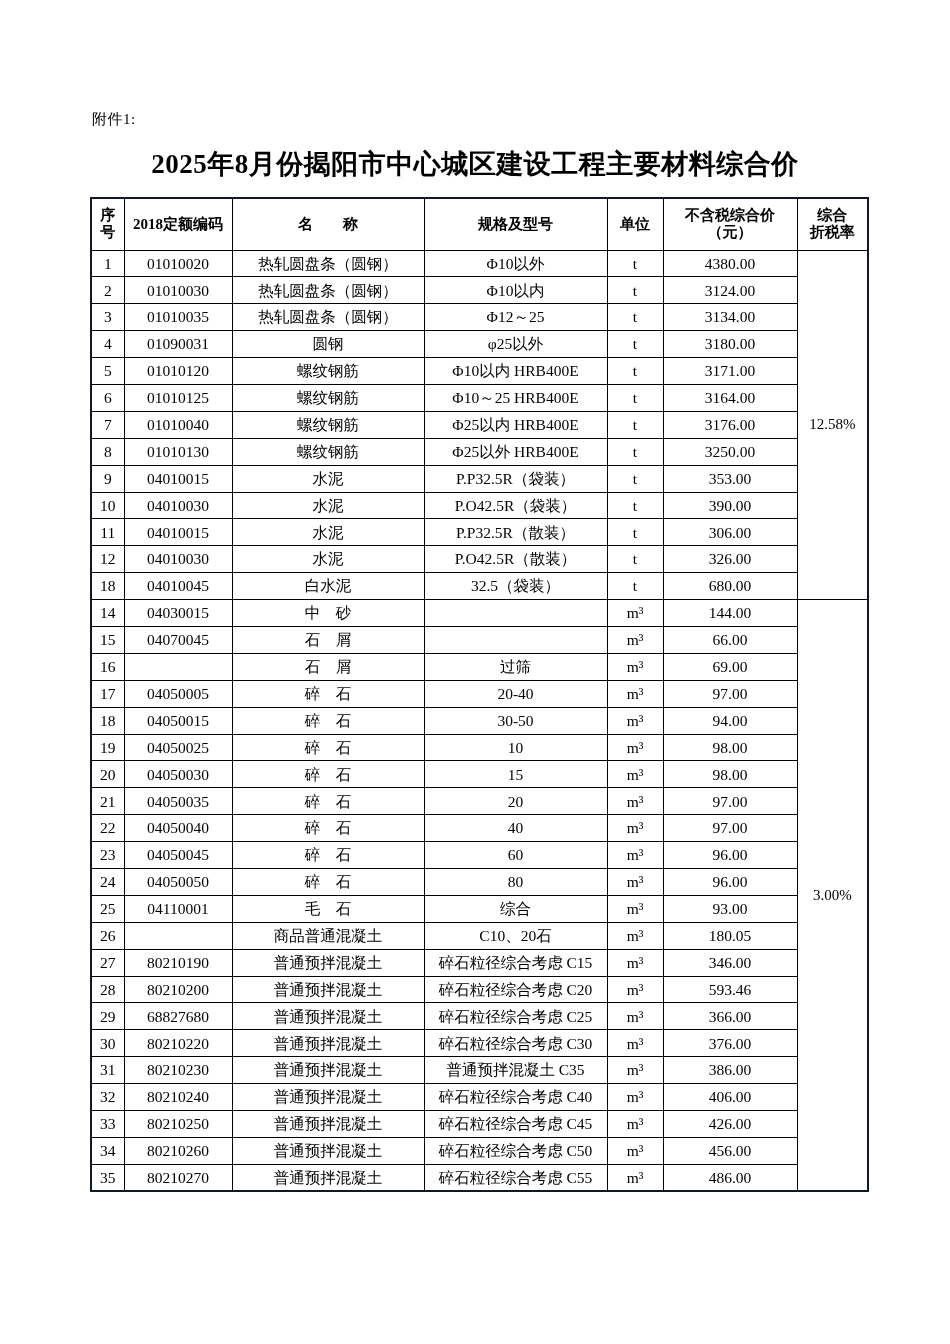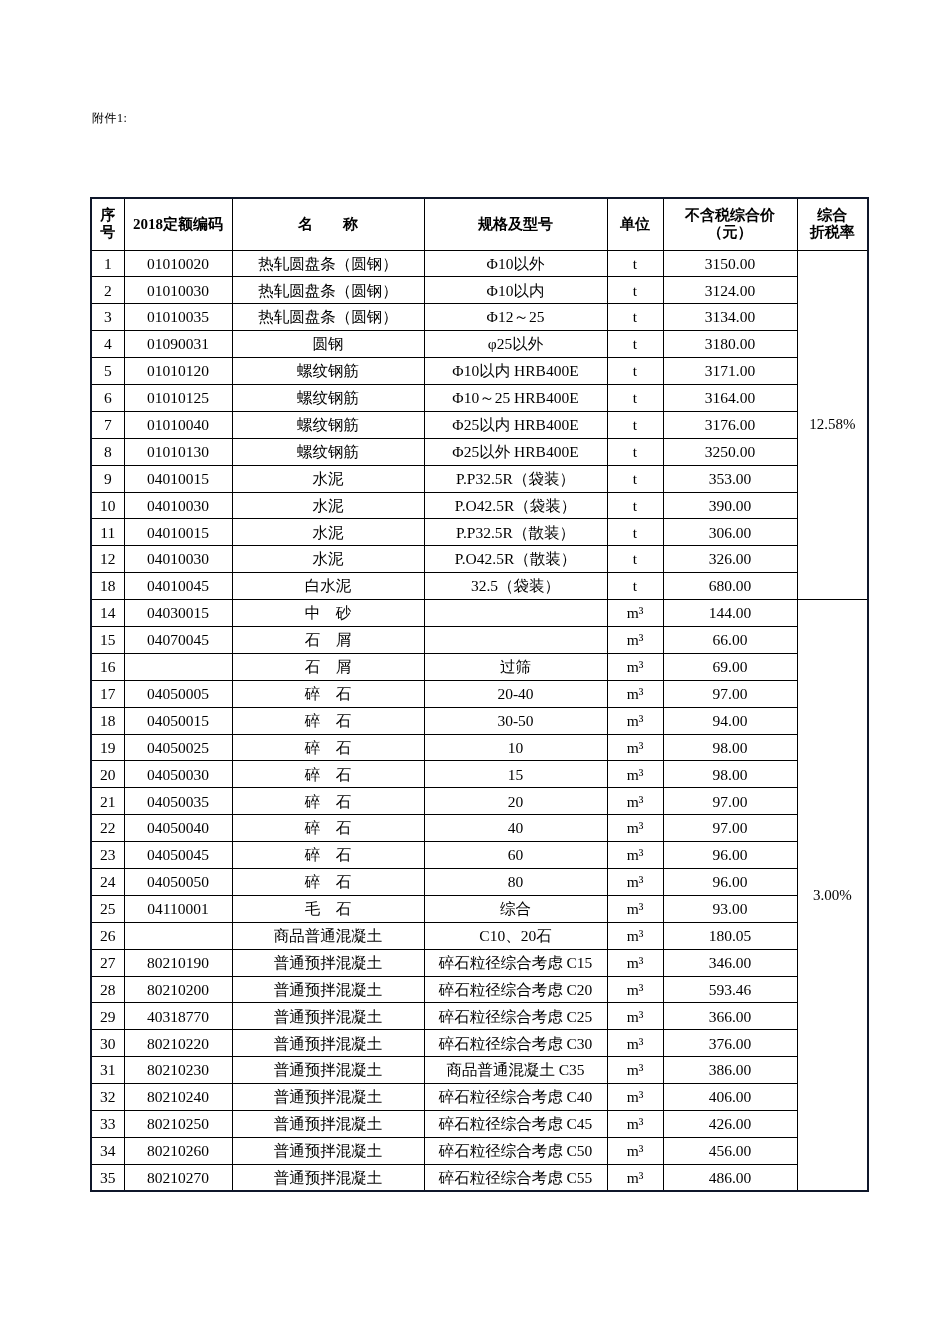--- a/index.html
+++ b/index.html
@@ -13,21 +13,21 @@
   }
   .page {
     position: absolute;
     inset: 0;
     background: #ffffff;
   }
   .attachment-label {
     position: absolute;
     left: 92px;
     top: 110px;
-    font-size: 12px;
+    font-size: 15px;
     letter-spacing: 0.5px;
   }
   .doc-title {
     position: absolute;
     left: 0;
     top: 146px;
     width: 950px;
     text-align: center;
     font-size: 27px;
     font-weight: bold;
@@ -67,20 +67,21 @@
     font-size: 15px;
   }
 </style>
 </head>
 <body>
 
 <div class="page" data-name="document-page">
 
   <div class="attachment-label" data-name="attachment-label">附件1:</div>
 
+  <div class="doc-title" data-name="page-title">2025年8月份揭阳市中心城区建设工程主要材料综合价</div>
 
   <table class="price-table" data-name="materials-price-table">
     <colgroup>
       <col style="width:33px">
       <col style="width:108px">
       <col style="width:192px">
       <col style="width:183px">
       <col style="width:56px">
       <col style="width:134px">
       <col style="width:71px">
@@ -97,21 +98,21 @@
 折税率</th>
       </tr>
     </thead>
     <tbody data-name="table-body">
         <tr data-name="table-row">
           <td data-name="cell-no">1</td>
           <td data-name="cell-code">01010020</td>
           <td data-name="cell-name">热轧圆盘条（圆钢）</td>
           <td data-name="cell-spec">Φ10以外</td>
           <td data-name="cell-unit">t</td>
-          <td data-name="cell-price">3150.00</td>
+          <td data-name="cell-price">4380.00</td>
           <td rowspan="13" data-name="tax-rate-cell">12.58%</td>
         </tr>
         <tr data-name="table-row">
           <td data-name="cell-no">2</td>
           <td data-name="cell-code">01010030</td>
           <td data-name="cell-name">热轧圆盘条（圆钢）</td>
           <td data-name="cell-spec">Φ10以内</td>
           <td data-name="cell-unit">t</td>
           <td data-name="cell-price">3124.00</td>
         </tr>
@@ -319,39 +320,39 @@
         <tr data-name="table-row">
           <td data-name="cell-no">28</td>
           <td data-name="cell-code">80210200</td>
           <td data-name="cell-name">普通预拌混凝土</td>
           <td data-name="cell-spec">碎石粒径综合考虑 C20</td>
           <td data-name="cell-unit">m³</td>
           <td data-name="cell-price">593.46</td>
         </tr>
         <tr data-name="table-row">
           <td data-name="cell-no">29</td>
-          <td data-name="cell-code">40318770</td>
+          <td data-name="cell-code">68827680</td>
           <td data-name="cell-name">普通预拌混凝土</td>
           <td data-name="cell-spec">碎石粒径综合考虑 C25</td>
           <td data-name="cell-unit">m³</td>
           <td data-name="cell-price">366.00</td>
         </tr>
         <tr data-name="table-row">
           <td data-name="cell-no">30</td>
           <td data-name="cell-code">80210220</td>
           <td data-name="cell-name">普通预拌混凝土</td>
           <td data-name="cell-spec">碎石粒径综合考虑 C30</td>
           <td data-name="cell-unit">m³</td>
           <td data-name="cell-price">376.00</td>
         </tr>
         <tr data-name="table-row">
           <td data-name="cell-no">31</td>
           <td data-name="cell-code">80210230</td>
           <td data-name="cell-name">普通预拌混凝土</td>
-          <td data-name="cell-spec">商品普通混凝土 C35</td>
+          <td data-name="cell-spec">普通预拌混凝土 C35</td>
           <td data-name="cell-unit">m³</td>
           <td data-name="cell-price">386.00</td>
         </tr>
         <tr data-name="table-row">
           <td data-name="cell-no">32</td>
           <td data-name="cell-code">80210240</td>
           <td data-name="cell-name">普通预拌混凝土</td>
           <td data-name="cell-spec">碎石粒径综合考虑 C40</td>
           <td data-name="cell-unit">m³</td>
           <td data-name="cell-price">406.00</td>

